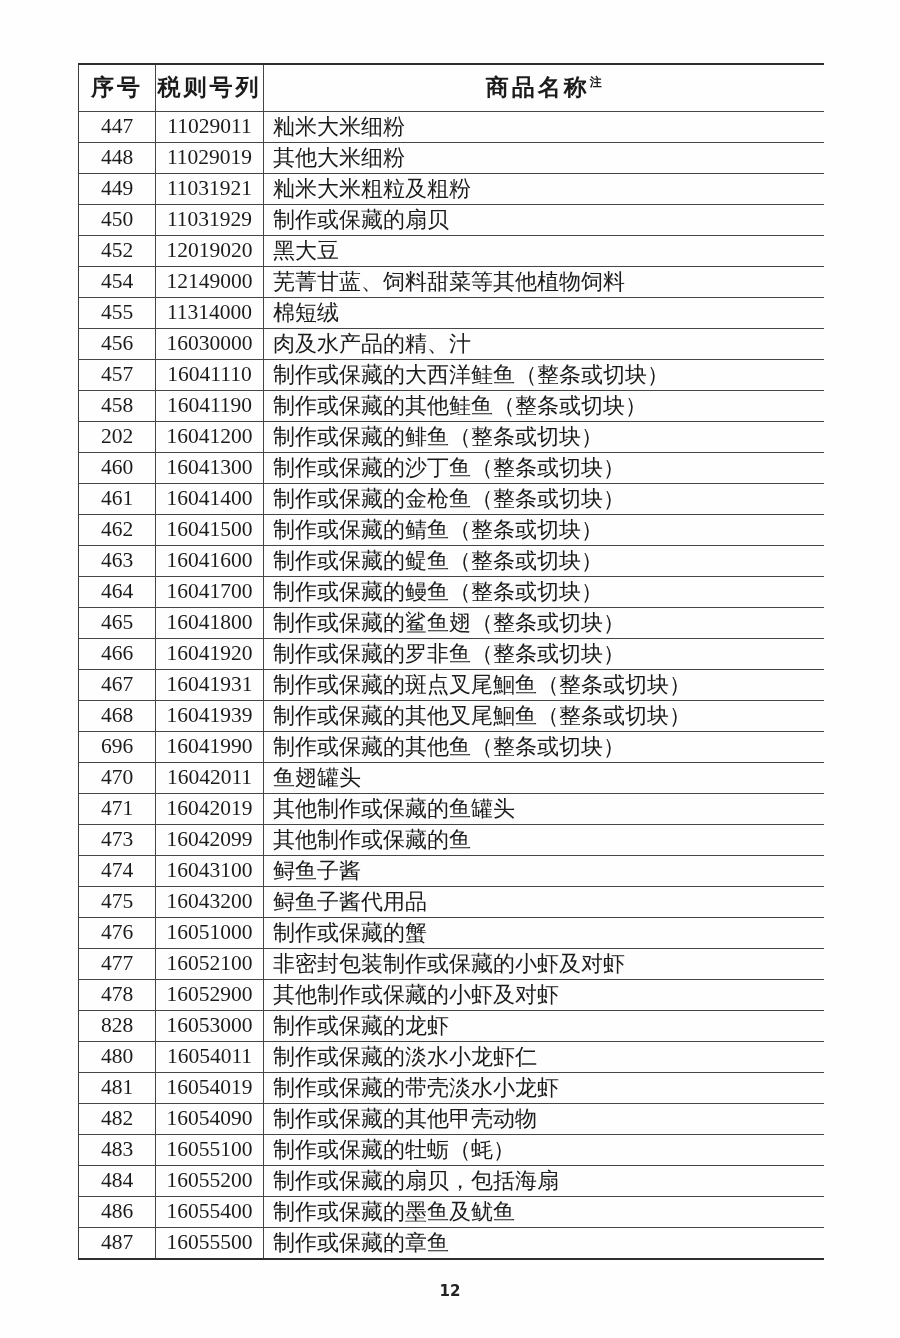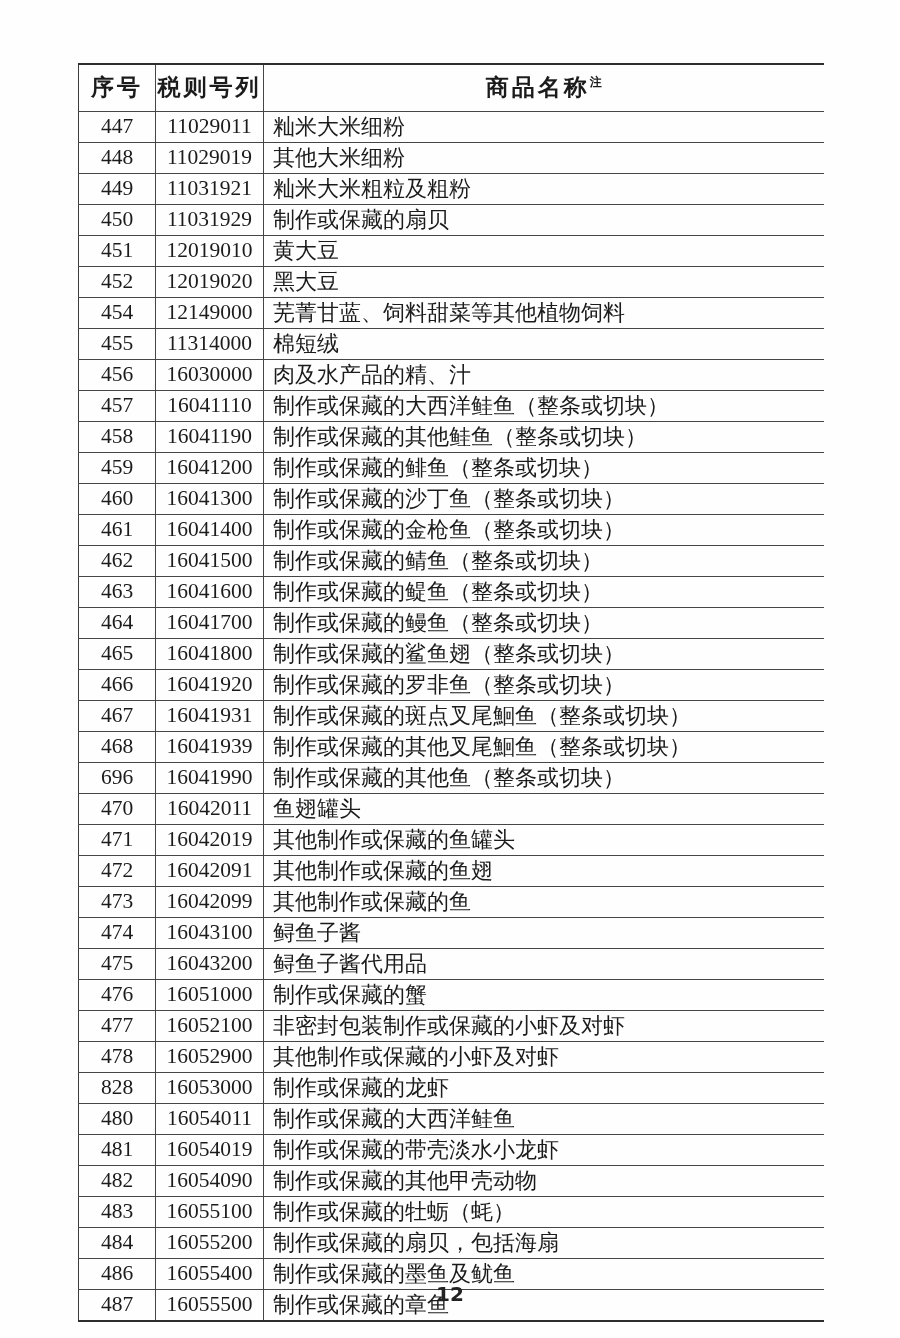--- a/index.html
+++ b/index.html
@@ -67,21 +67,21 @@
     font-size: 22px;
     padding-left: 9px;
     padding-right: 6px;
   }
   .page-number {
     position: absolute;
     left: 0;
     top: 1282px;
     width: 900px;
     text-align: center;
-    font-size: 20px;
+    font-size: 15px;
     font-weight: bold;
     color: #222222;
     font-family: "DejaVu Sans", sans-serif;
   }
 </style>
 </head>
 <body>
 
 <div class="page">
 
@@ -113,25 +113,20 @@
           <td class="cell-num">449</td>
           <td class="cell-num">11031921</td>
           <td class="cell-name">籼米大米粗粒及粗粉</td>
         </tr>
         <tr>
           <td class="cell-num">450</td>
           <td class="cell-num">11031929</td>
           <td class="cell-name">制作或保藏的扇贝</td>
         </tr>
         <tr>
-          <td class="cell-num">451</td>
-          <td class="cell-num">12019010</td>
-          <td class="cell-name">黄大豆</td>
-        </tr>
-        <tr>
           <td class="cell-num">452</td>
           <td class="cell-num">12019020</td>
           <td class="cell-name">黑大豆</td>
         </tr>
         <tr>
           <td class="cell-num">454</td>
           <td class="cell-num">12149000</td>
           <td class="cell-name">芜菁甘蓝、饲料甜菜等其他植物饲料</td>
         </tr>
         <tr>
@@ -148,21 +143,21 @@
           <td class="cell-num">457</td>
           <td class="cell-num">16041110</td>
           <td class="cell-name">制作或保藏的大西洋鲑鱼（整条或切块）</td>
         </tr>
         <tr>
           <td class="cell-num">458</td>
           <td class="cell-num">16041190</td>
           <td class="cell-name">制作或保藏的其他鲑鱼（整条或切块）</td>
         </tr>
         <tr>
-          <td class="cell-num">459</td>
+          <td class="cell-num">202</td>
           <td class="cell-num">16041200</td>
           <td class="cell-name">制作或保藏的鲱鱼（整条或切块）</td>
         </tr>
         <tr>
           <td class="cell-num">460</td>
           <td class="cell-num">16041300</td>
           <td class="cell-name">制作或保藏的沙丁鱼（整条或切块）</td>
         </tr>
         <tr>
           <td class="cell-num">461</td>
@@ -213,25 +208,20 @@
           <td class="cell-num">470</td>
           <td class="cell-num">16042011</td>
           <td class="cell-name">鱼翅罐头</td>
         </tr>
         <tr>
           <td class="cell-num">471</td>
           <td class="cell-num">16042019</td>
           <td class="cell-name">其他制作或保藏的鱼罐头</td>
         </tr>
         <tr>
-          <td class="cell-num">472</td>
-          <td class="cell-num">16042091</td>
-          <td class="cell-name">其他制作或保藏的鱼翅</td>
-        </tr>
-        <tr>
           <td class="cell-num">473</td>
           <td class="cell-num">16042099</td>
           <td class="cell-name">其他制作或保藏的鱼</td>
         </tr>
         <tr>
           <td class="cell-num">474</td>
           <td class="cell-num">16043100</td>
           <td class="cell-name">鲟鱼子酱</td>
         </tr>
         <tr>
@@ -255,21 +245,21 @@
           <td class="cell-name">其他制作或保藏的小虾及对虾</td>
         </tr>
         <tr>
           <td class="cell-num">828</td>
           <td class="cell-num">16053000</td>
           <td class="cell-name">制作或保藏的龙虾</td>
         </tr>
         <tr>
           <td class="cell-num">480</td>
           <td class="cell-num">16054011</td>
-          <td class="cell-name">制作或保藏的大西洋鲑鱼</td>
+          <td class="cell-name">制作或保藏的淡水小龙虾仁</td>
         </tr>
         <tr>
           <td class="cell-num">481</td>
           <td class="cell-num">16054019</td>
           <td class="cell-name">制作或保藏的带壳淡水小龙虾</td>
         </tr>
         <tr>
           <td class="cell-num">482</td>
           <td class="cell-num">16054090</td>
           <td class="cell-name">制作或保藏的其他甲壳动物</td>

